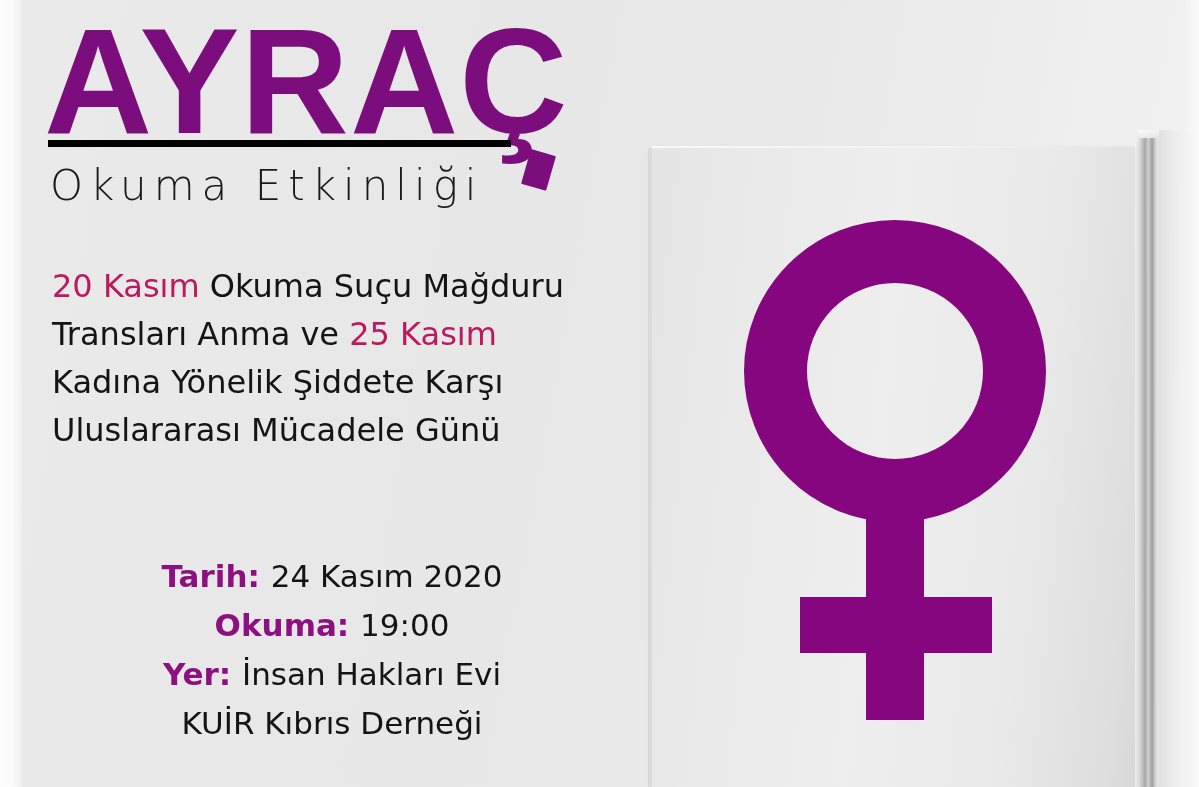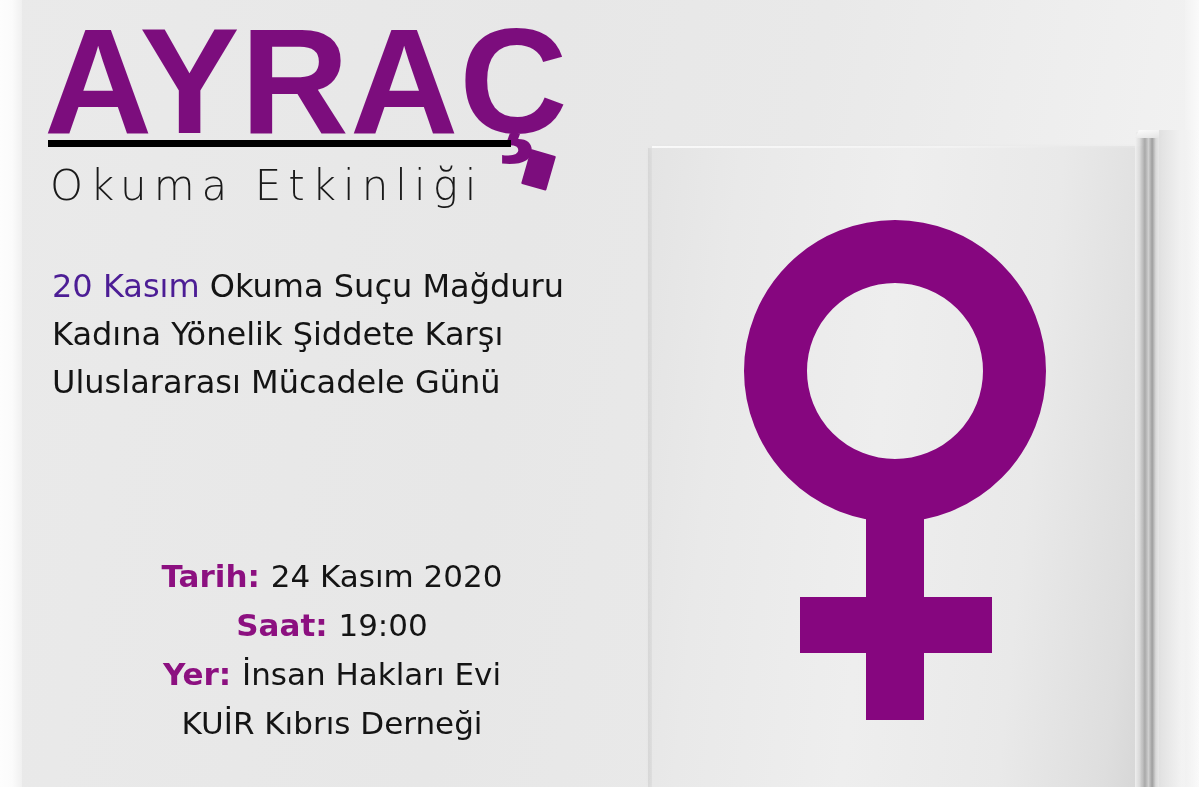--- a/index.html
+++ b/index.html
@@ -185,21 +185,21 @@
     top: 262px;
     width: 560px;
   }
   .body-line {
     font-family: "DejaVu Sans", sans-serif;
     font-size: 32px;
     line-height: 48px;
     color: #141414;
     white-space: nowrap;
   }
-  .hl { color: #4c1d95; }
+  .hl { color: #be185d; }
 
   
   .details-block {
     position: absolute;
     left: 52px;
     top: 552px;
     width: 560px;
     text-align: center;
   }
   .detail-line {
@@ -239,24 +239,25 @@
     <div class="venus-bar"></div>
   </div>
 
   <div class="title">AYRAÇ</div>
   <div class="title-rule"></div>
   <div class="title-cedilla"></div>
   <div class="subtitle">Okuma Etkinliği</div>
 
   <div class="body-block">
     <div class="body-line"><span class="hl">20 Kasım</span><span> Okuma Suçu Mağduru</span></div>
+    <div class="body-line"><span>Transları Anma ve </span><span class="hl">25 Kasım</span></div>
     <div class="body-line">Kadına Yönelik Şiddete Karşı</div>
     <div class="body-line">Uluslararası Mücadele Günü</div>
   </div>
 
   <div class="details-block">
     <div class="detail-line"><span class="detail-label">Tarih: </span><span class="detail-value">24 Kasım 2020</span></div>
-    <div class="detail-line"><span class="detail-label">Saat: </span><span class="detail-value">19:00</span></div>
+    <div class="detail-line"><span class="detail-label">Okuma: </span><span class="detail-value">19:00</span></div>
     <div class="detail-line"><span class="detail-label">Yer: </span><span class="detail-value">İnsan Hakları Evi</span></div>
     <div class="detail-line">KUİR Kıbrıs Derneği</div>
   </div>
 
 </div>
 
 </body></html>

